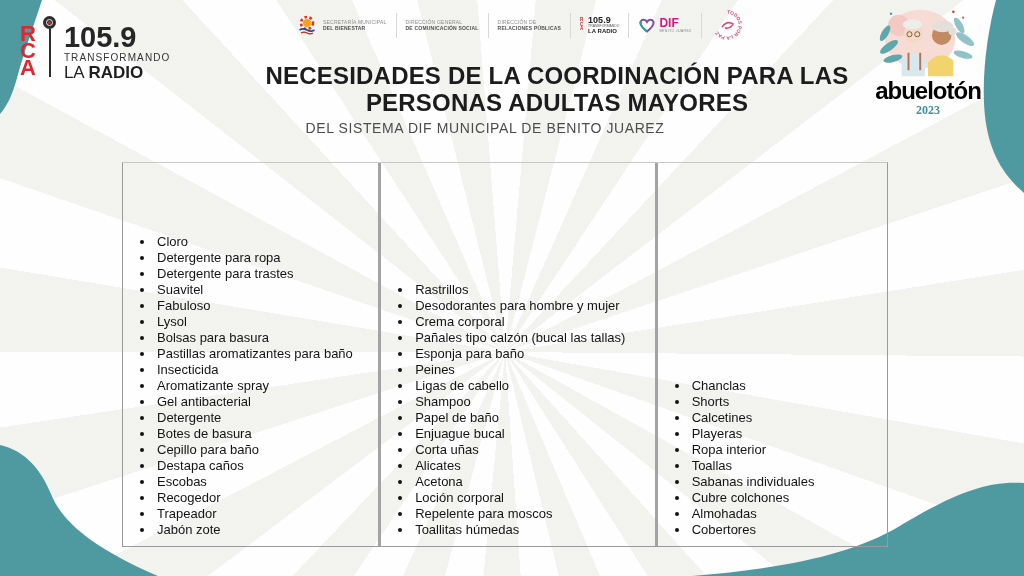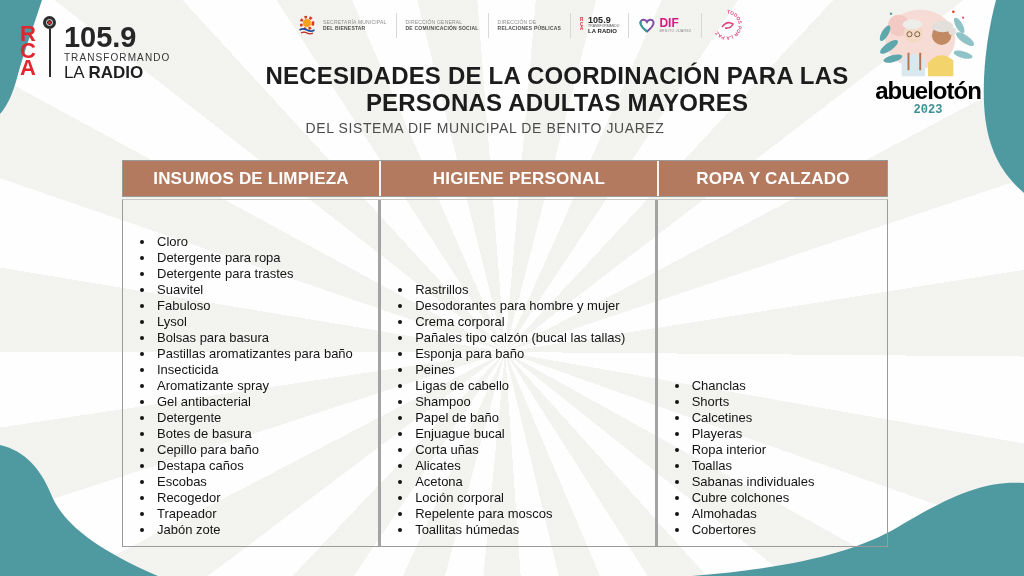--- a/index.html
+++ b/index.html
@@ -44,21 +44,21 @@
   .mini-tag2{font-size:6px;font-weight:bold;color:#222;line-height:6px;}
   .dif-group{display:flex;align-items:center;gap:3px;}
   .dif-lines{display:flex;flex-direction:column;}
   .dif-word{font-size:12px;font-weight:bold;color:#d6187f;line-height:11px;}
   .dif-sub{font-size:3.6px;color:#8a8a8a;letter-spacing:.3px;}
 
   
   .abueloton{position:absolute;right:12px;top:4px;width:168px;text-align:center;}
   .abueloton-word{font-family:Liberation Sans, sans-serif;font-weight:bold;font-size:24px;
        color:#000000;line-height:22px;letter-spacing:-1px;margin-top:-6px;}
-  .abueloton-year{font-family:Liberation Mono, monospace;font-weight:bold;font-size:12px;
+  .abueloton-year{font-family:Liberation Serif, serif;font-weight:bold;font-size:12px;
        color:#3f8f96;margin-top:1px;}
 
   
   .title{position:absolute;top:62px;left:0;width:1024px;text-align:center;
        font-weight:bold;font-size:24px;line-height:27px;color:#1c1c1c;letter-spacing:.2px;padding-left:45px;}
   .subtitle{position:absolute;top:120px;left:0;width:970px;text-align:center;
        font-size:14px;color:#4c4c4c;letter-spacing:.6px;}
 
   
   .needs-table{position:absolute;left:122px;top:160px;width:766px;height:387px;
@@ -199,25 +199,20 @@
   <div class="abueloton-year">2023</div>
 </div>
 
 <div class="title">
   <div>NECESIDADES DE LA COORDINACIÓN PARA LAS</div>
   <div>PERSONAS ADULTAS MAYORES</div>
 </div>
 <div class="subtitle">DEL SISTEMA DIF MUNICIPAL DE BENITO JUAREZ</div>
 
 <div class="needs-table">
-  <div class="thead">
-      <div class="th w0">INSUMOS DE LIMPIEZA</div>
-      <div class="th w1">HIGIENE PERSONAL</div>
-      <div class="th w2">ROPA Y CALZADO</div>
-    </div>
   <div class="tbody">
       <div class="tcol w0">
         <ul>
           <li>Cloro</li>
           <li>Detergente para ropa</li>
           <li>Detergente para trastes</li>
           <li>Suavitel</li>
           <li>Fabuloso</li>
           <li>Lysol</li>
           <li>Bolsas para basura</li>

